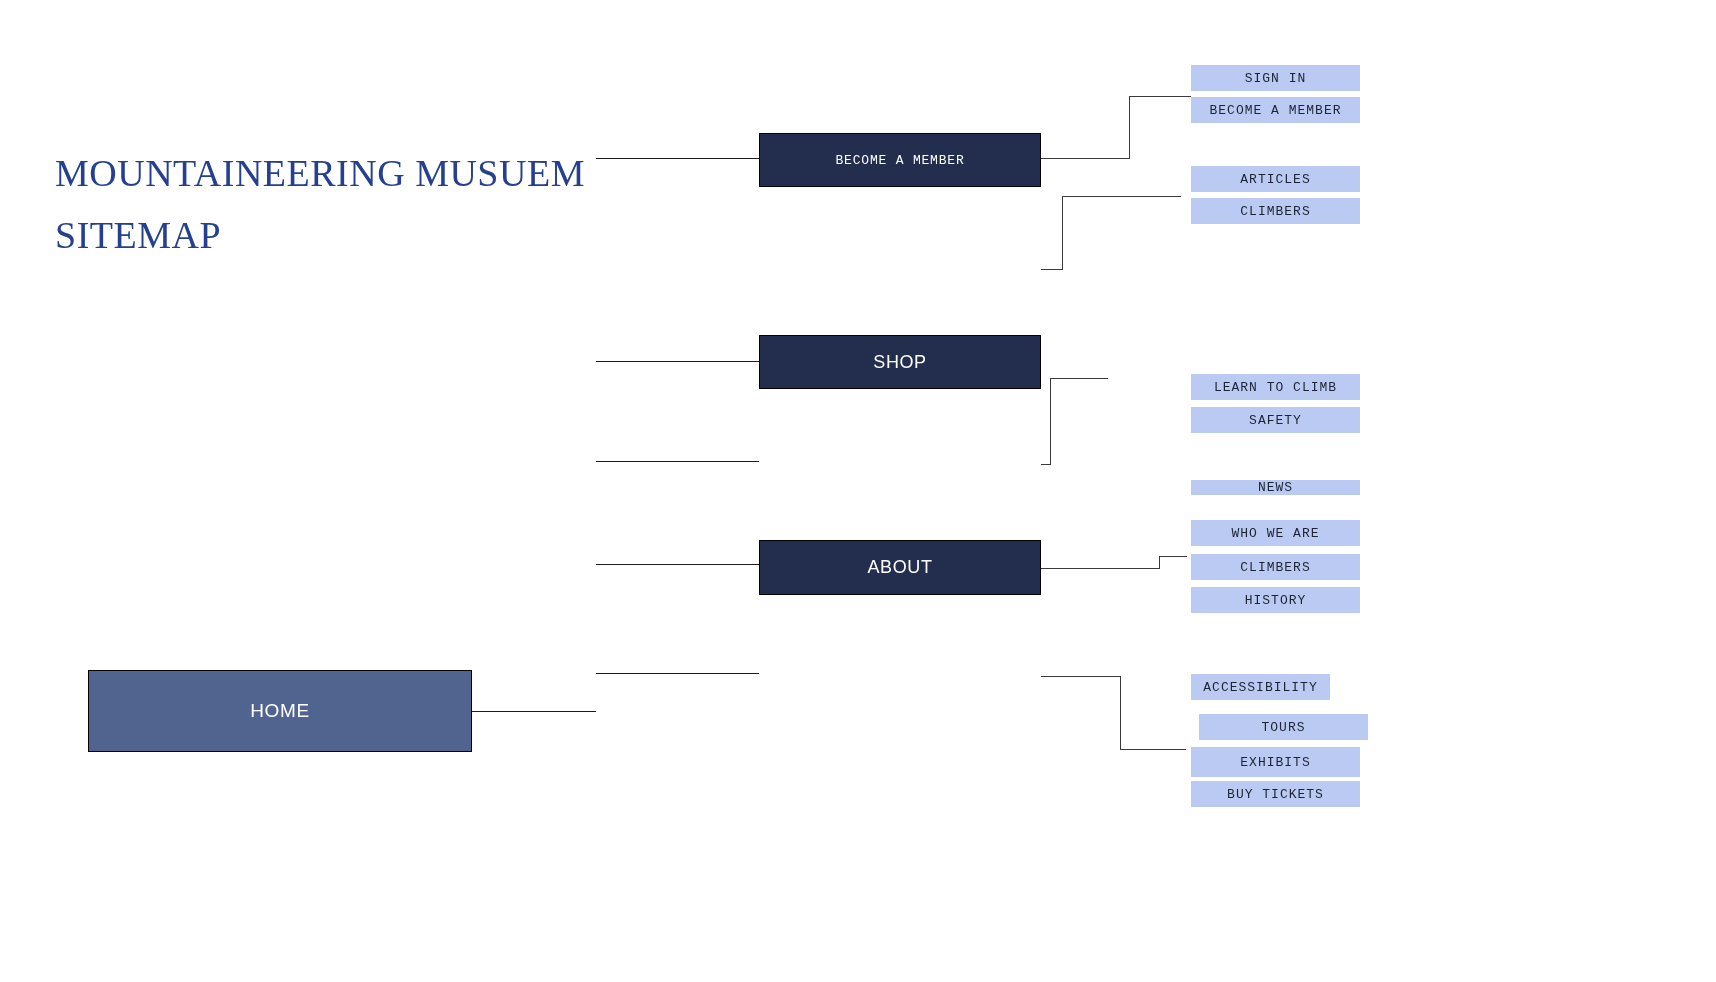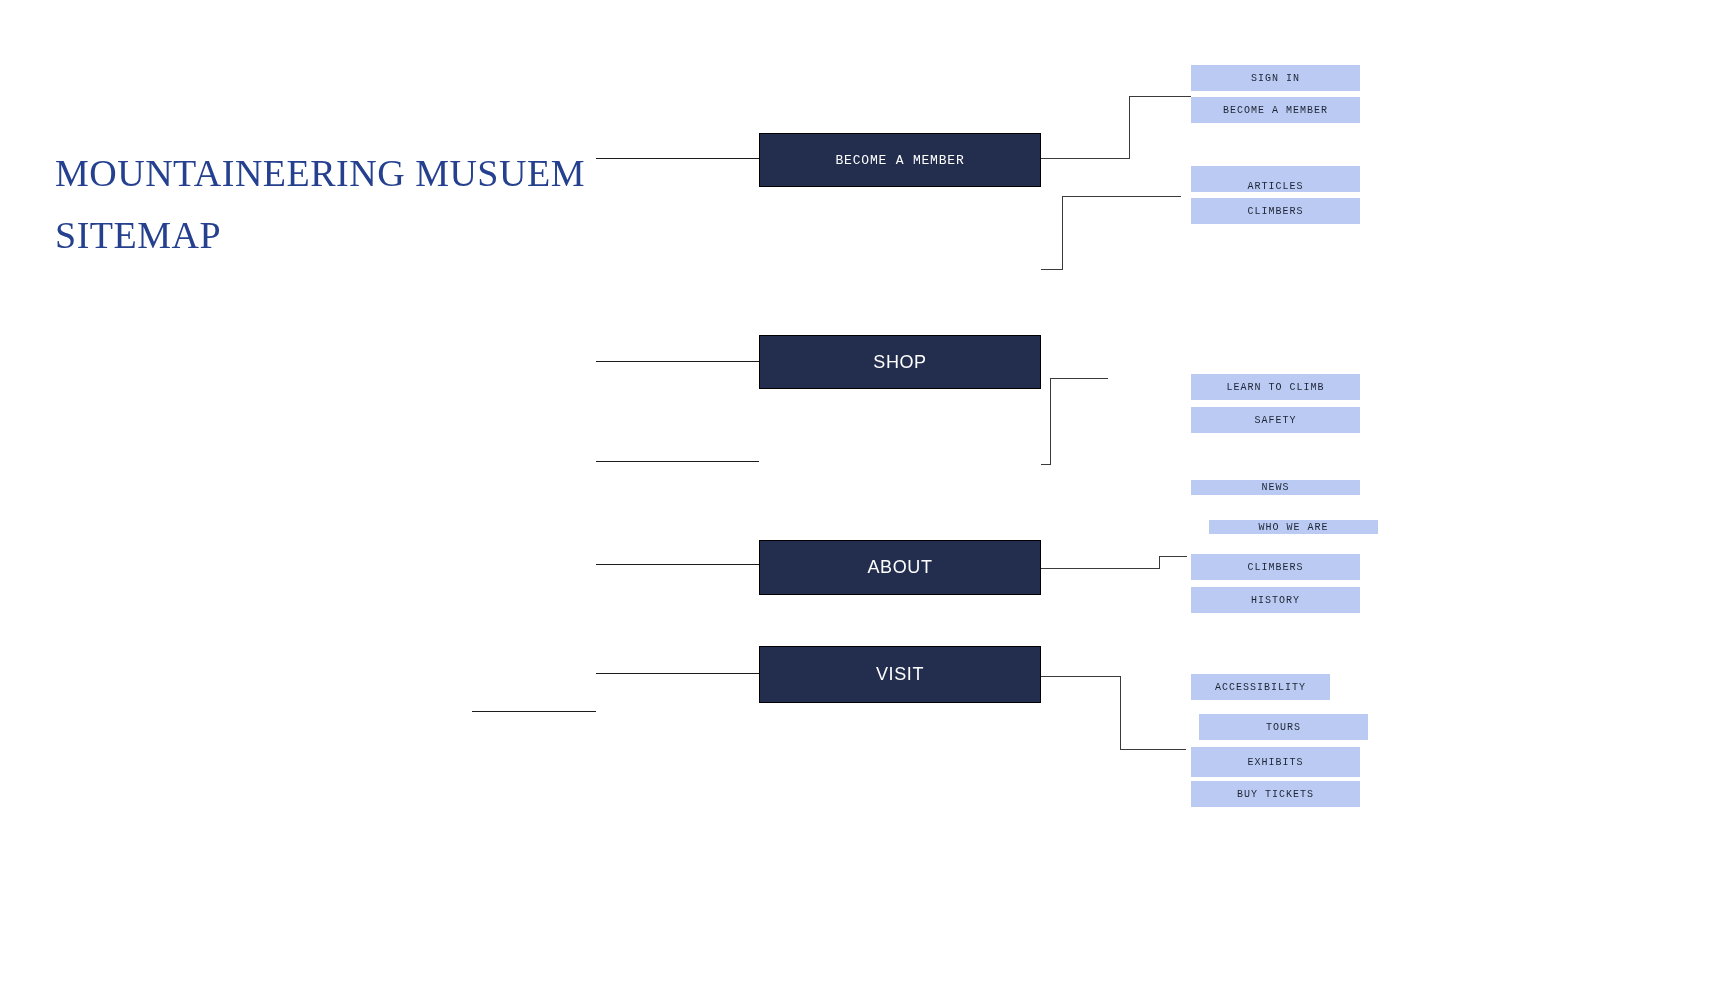--- a/index.html
+++ b/index.html
@@ -64,21 +64,21 @@
   .node-primary.sans {
     font-family: "Liberation Sans", sans-serif;
     font-size: 18px;
     letter-spacing: 0.6px;
   }
 
   .node-leaf {
     background: #bbcaf2;
     color: #1c2433;
     font-family: "Liberation Mono", monospace;
-    font-size: 10px;
+    font-size: 13px;
     letter-spacing: 1px;
   }
 
   
   .hline {
     position: absolute;
     height: 0;
     border-top: 1.4px solid #3a3a3a;
   }
   .vline {
@@ -119,61 +119,61 @@
   <div class="hline" style="left:1050px; top:378px; width:58px;"></div>
 
   <div class="hline" style="left:1041px; top:568px; width:119px;"></div>
   <div class="vline" style="left:1159px; top:556px; height:13px;"></div>
   <div class="hline" style="left:1159px; top:556px; width:28px;"></div>
 
   <div class="hline" style="left:1041px; top:676px; width:80px;"></div>
   <div class="vline" style="left:1120px; top:676px; height:74px;"></div>
   <div class="hline" style="left:1120px; top:749px; width:66px;"></div>
 
+  <div class="box node-home" style="left:88px; top:670px; width:384px; height:82px;">
+    <span>HOME</span>
+  </div>
 
   <div class="box node-primary mono" style="left:759px; top:133px; width:282px; height:54px;">
     <span>BECOME A MEMBER</span>
   </div>
 
   <div class="box node-primary sans" style="left:759px; top:540px; width:282px; height:55px;">
     <span>ABOUT</span>
   </div>
 
   <div class="box node-primary sans" style="left:759px; top:335px; width:282px; height:54px;">
     <span>SHOP</span>
   </div>
 
-  <div class="box node-primary sans" style="left:759px; top:646px; width:282px; height:57px;">
-    <span>VISIT</span>
-  </div>
 
   <div class="box node-leaf" style="left:1191px; top:65px; width:169px; height:26px;">
     <span>SIGN IN</span>
   </div>
   <div class="box node-leaf" style="left:1191px; top:97px; width:169px; height:26px;">
     <span>BECOME A MEMBER</span>
   </div>
-  <div class="box node-leaf" style="left:1191px; top:166px; width:169px; height:26px;align-items:flex-end;">
+  <div class="box node-leaf" style="left:1191px; top:166px; width:169px; height:26px;">
     <span>ARTICLES</span>
   </div>
   <div class="box node-leaf" style="left:1191px; top:198px; width:169px; height:26px;">
     <span>CLIMBERS</span>
   </div>
 
   <div class="box node-leaf" style="left:1191px; top:374px; width:169px; height:26px;">
     <span>LEARN TO CLIMB</span>
   </div>
   <div class="box node-leaf" style="left:1191px; top:407px; width:169px; height:26px;justify-content:center;">
     <span>SAFETY</span>
   </div>
   <div class="box node-leaf" style="left:1191px; top:480px; width:169px; height:15px;">
     <span>NEWS</span>
   </div>
 
-  <div class="box node-leaf" style="left:1191px; top:520px; width:169px; height:14px;margin-left:18px;">
+  <div class="box node-leaf" style="left:1191px; top:520px; width:169px; height:26px;">
     <span>WHO WE ARE</span>
   </div>
   <div class="box node-leaf" style="left:1191px; top:554px; width:169px; height:26px;">
     <span>CLIMBERS</span>
   </div>
   <div class="box node-leaf" style="left:1191px; top:587px; width:169px; height:26px;">
     <span>HISTORY</span>
   </div>
 
   <div class="box node-leaf" style="left:1191px; top:674px; width:139px; height:26px;">

